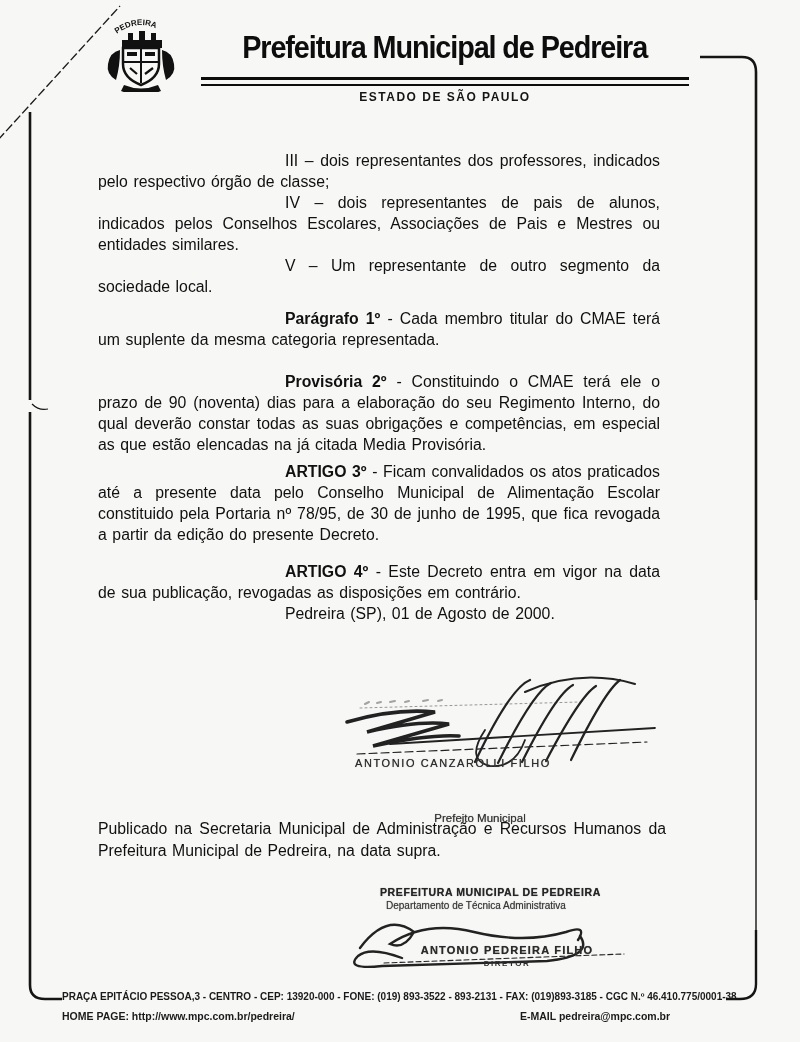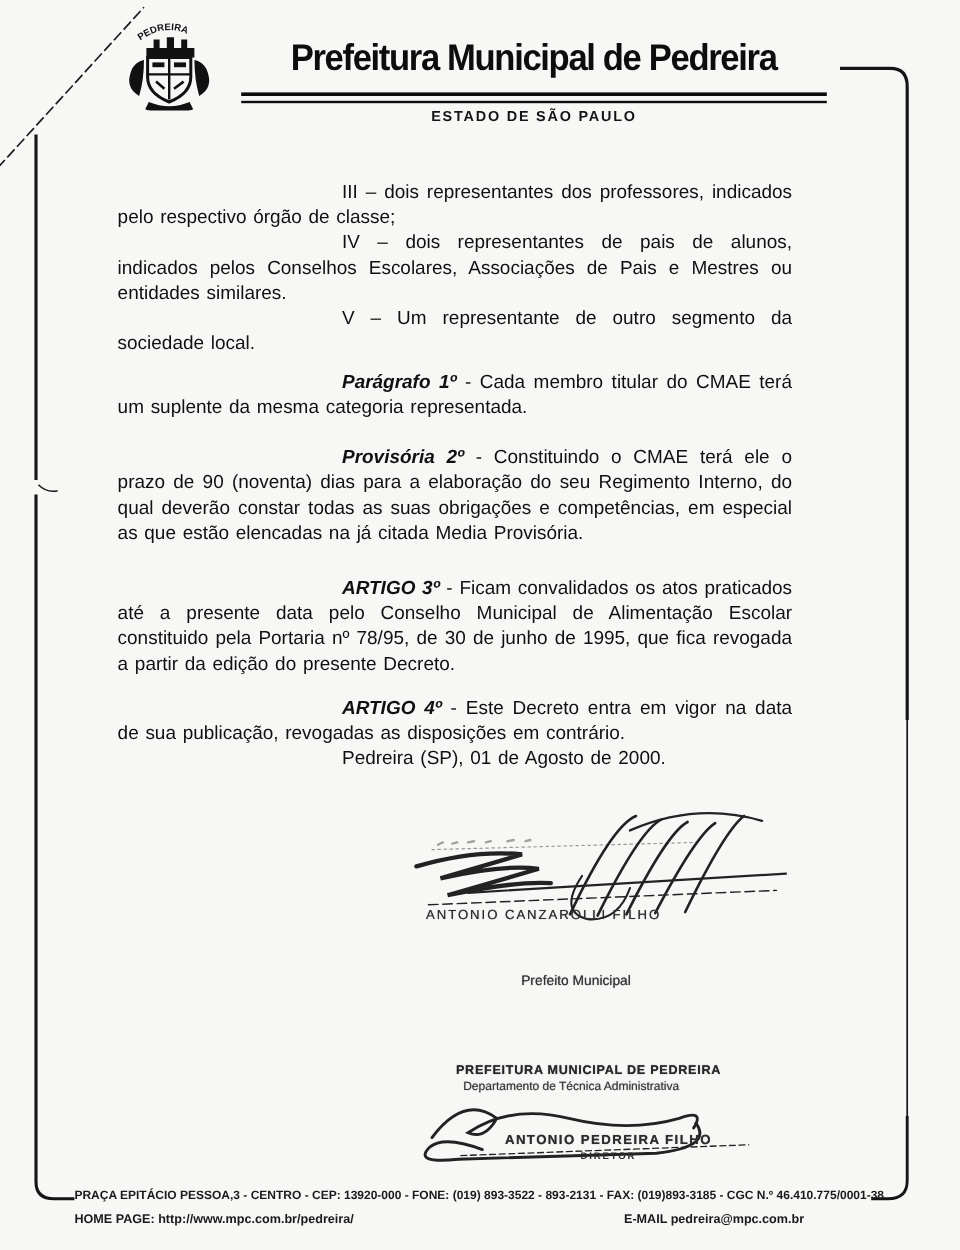--- a/index.html
+++ b/index.html
@@ -24,24 +24,24 @@
   }
   
   .frame{position:absolute; left:0; top:0; width:800px; height:1042px; pointer-events:none;}
   
   .doc-body{
     position:absolute; left:98px; top:150px; width:562px;
     font-size:15.8px; line-height:21px; word-spacing:1.2px;
     text-align:justify; color:#101010;
   }
   .doc-body p{margin:0; text-indent:187px;}
-  .doc-body p .lead{font-weight:bold; font-style:italic;}
+  .doc-body p .lead{font-weight:bold; }
   p.sp-a{margin-top:11px;}
   p.sp-b{margin-top:21px;}
-  p.sp-c{margin-top:25px;}
+  p.sp-c{margin-top:6px;}
   p.sp-d{margin-top:16px;}
   .dateline{margin-top:18px; text-align:left;}
   
   .sig-mayor{position:absolute; left:335px; top:670px; width:330px; height:100px;}
   .sig-mayor-name{
     position:absolute; left:355px; top:757px; width:250px; text-align:left;
     font-size:11px; letter-spacing:1.6px; color:#2e2e2e; text-shadow:0 0 .7px #555;
   }
   .sig-mayor-role{
     position:absolute; left:375px; top:775px; width:210px; text-align:center;
@@ -143,20 +143,21 @@
       <path d="M211,91 Q245,26 261,16" stroke-width="2.2"></path>
       <path d="M236,90 Q269,22 285,10" stroke-width="2.2"></path>
       <path d="M190,22 Q245,-2 300,14" stroke-width="2"></path>
       <path d="M150,60 Q130,90 155,96 Q180,98 190,70" stroke-width="1.8"></path>
       <path d="M22,84 L312,72" stroke-width="1.2" stroke-dasharray="8,4"></path>
     </g>
   </svg>
   <div class="sig-mayor-name">ANTONIO CANZAROLLI FILHO</div>
   <div class="sig-mayor-role">Prefeito Municipal</div>
 
+  <div class="publication">Publicado na Secretaria Municipal de Administração e Recursos Humanos da Prefeitura Municipal de Pedreira, na data supra.</div>
 
   <div class="stamp">
     <div class="stamp-line1">PREFEITURA MUNICIPAL DE PEDREIRA</div>
     <div class="stamp-line2">Departamento de Técnica Administrativa</div>
     <svg class="stamp-sig" viewBox="0 0 300 70">
       <g stroke="#222" fill="none" stroke-linecap="round">
         <path d="M18,42 Q45,6 72,26 Q62,44 48,38 Q84,14 132,26 Q182,38 224,26 Q246,18 236,34" stroke-width="2.4"></path>
         <path d="M238,30 Q252,50 205,55 L40,60 Q2,64 16,50 Q28,40 60,52" stroke-width="2.4"></path>
         <path d="M42,57 L282,48" stroke-width="1.1" stroke-dasharray="5,3"></path>
       </g>

